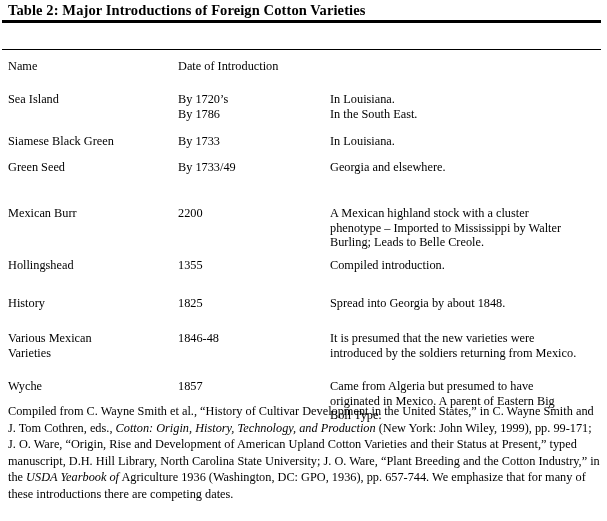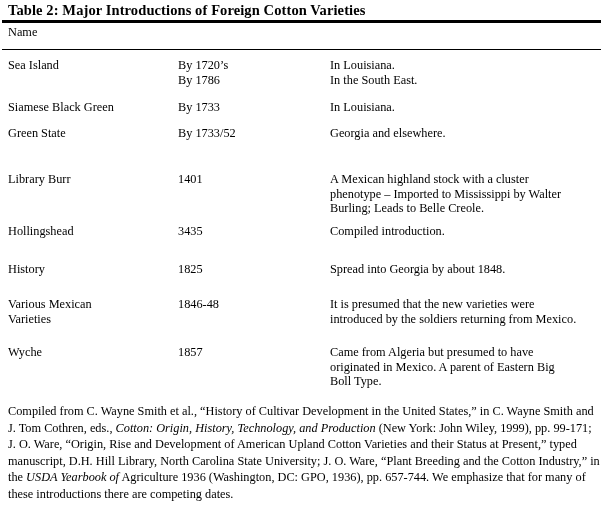--- a/index.html
+++ b/index.html
@@ -60,20 +60,21 @@
     position: absolute;
     left: 0;
     top: 0;
     width: 607px;
   }
 
   .row {
     position: absolute;
     left: 0;
     width: 481px;
+    margin-top: 34px;
   }
 
   .cell {
     position: absolute;
     font-size: 12.3px;
     line-height: 14.6px;
     top: 0;
   }
   .col-name    { left: 8px;   width: 168px; }
   .col-date    { left: 178px; width: 148px; }
@@ -102,51 +103,52 @@
 <div id="page">
 
   <div class="table-title">Table 2: Major Introductions of Foreign Cotton Varieties</div>
 
   <div class="rule-thick"></div>
 
   <div class="grid">
 
     <div class="row" style="top:25px;height:20px;">
       <div class="cell header-cell col-name">Name</div>
+      <div class="cell header-cell col-date">Date of Introduction</div>
     </div>
 
     <div class="rule-thin"></div>
 
     <div class="row" style="top:58px;">
       <div class="cell col-name">Sea Island</div>
       <div class="cell col-date">By 1720’s<br>By 1786</div>
       <div class="cell col-comment">In Louisiana.<br>In the South East.</div>
     </div>
 
     <div class="row" style="top:100px;">
       <div class="cell col-name">Siamese Black Green</div>
       <div class="cell col-date">By 1733</div>
       <div class="cell col-comment">In Louisiana.</div>
     </div>
 
     <div class="row" style="top:126px;">
-      <div class="cell col-name">Green State</div>
-      <div class="cell col-date">By 1733/52</div>
+      <div class="cell col-name">Green Seed</div>
+      <div class="cell col-date">By 1733/49</div>
       <div class="cell col-comment">Georgia and elsewhere.</div>
     </div>
 
     <div class="row" style="top:172px;">
-      <div class="cell col-name">Library Burr</div>
-      <div class="cell col-date">1401</div>
+      <div class="cell col-name">Mexican Burr</div>
+      <div class="cell col-date">2200</div>
       <div class="cell col-comment">A Mexican highland stock with a cluster<br>phenotype – Imported to Mississippi by Walter<br>Burling; Leads to Belle Creole.</div>
     </div>
 
     <div class="row" style="top:224px;">
       <div class="cell col-name">Hollingshead</div>
-      <div class="cell col-date">3435</div>
+      <div class="cell col-date">1355</div>
       <div class="cell col-comment">Compiled introduction.</div>
     </div>
 
     <div class="row" style="top:262px;">
       <div class="cell col-name">History</div>
       <div class="cell col-date">1825</div>
       <div class="cell col-comment">Spread into Georgia by about 1848.</div>
     </div>
 
     <div class="row" style="top:297px;">

